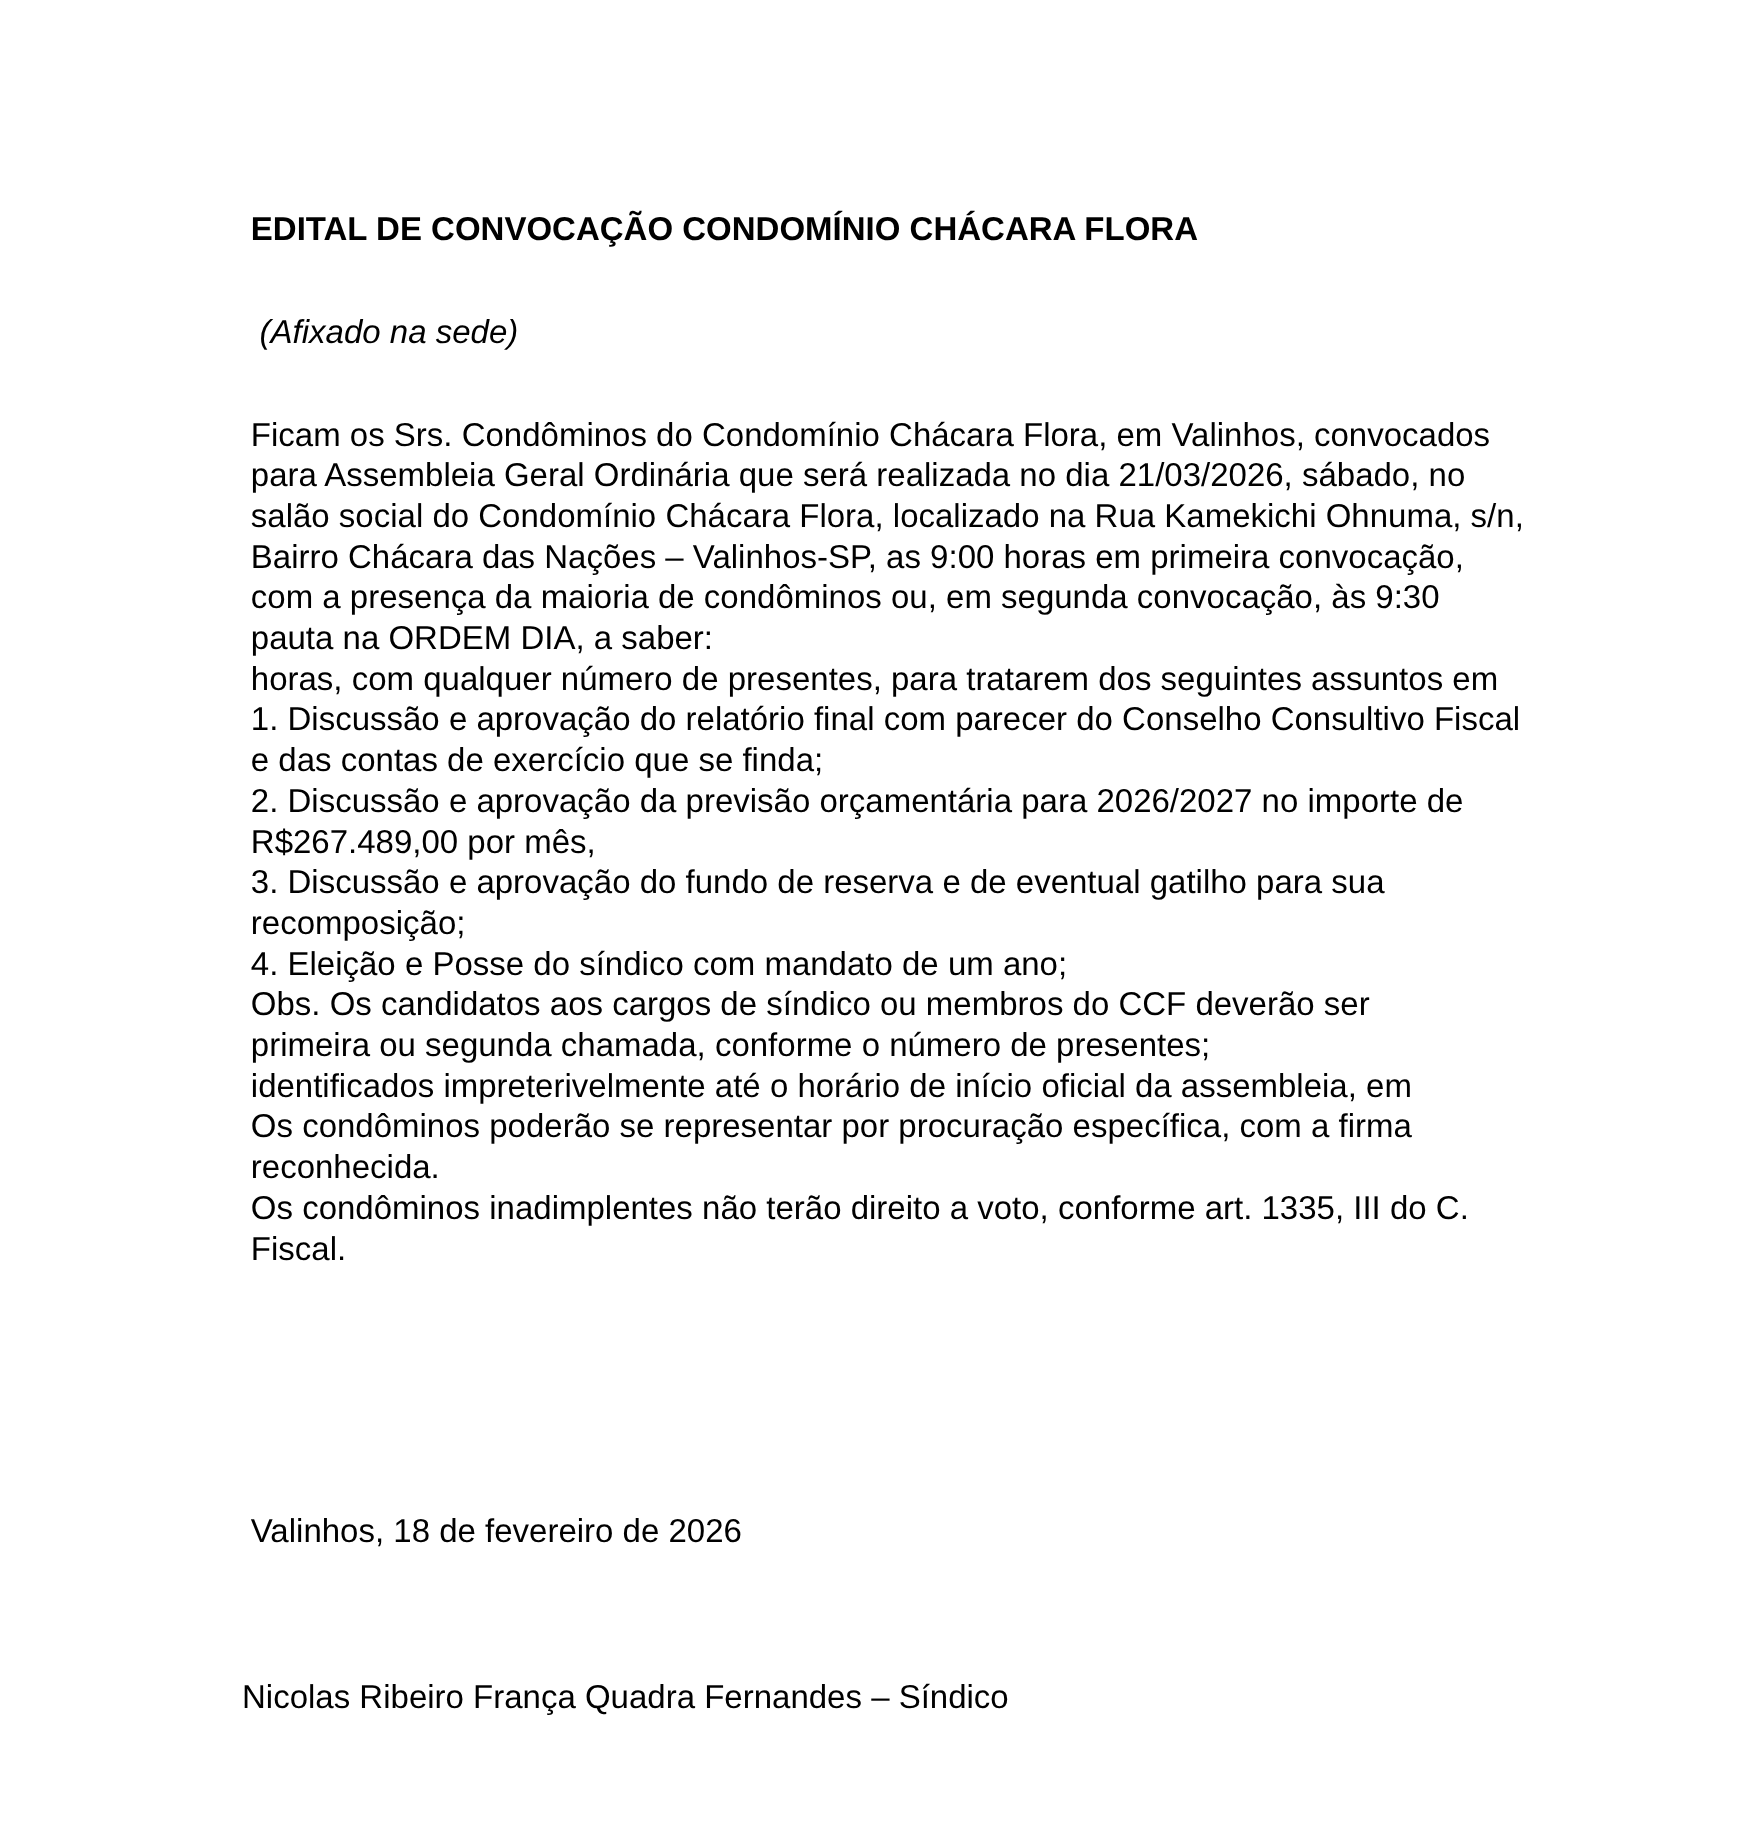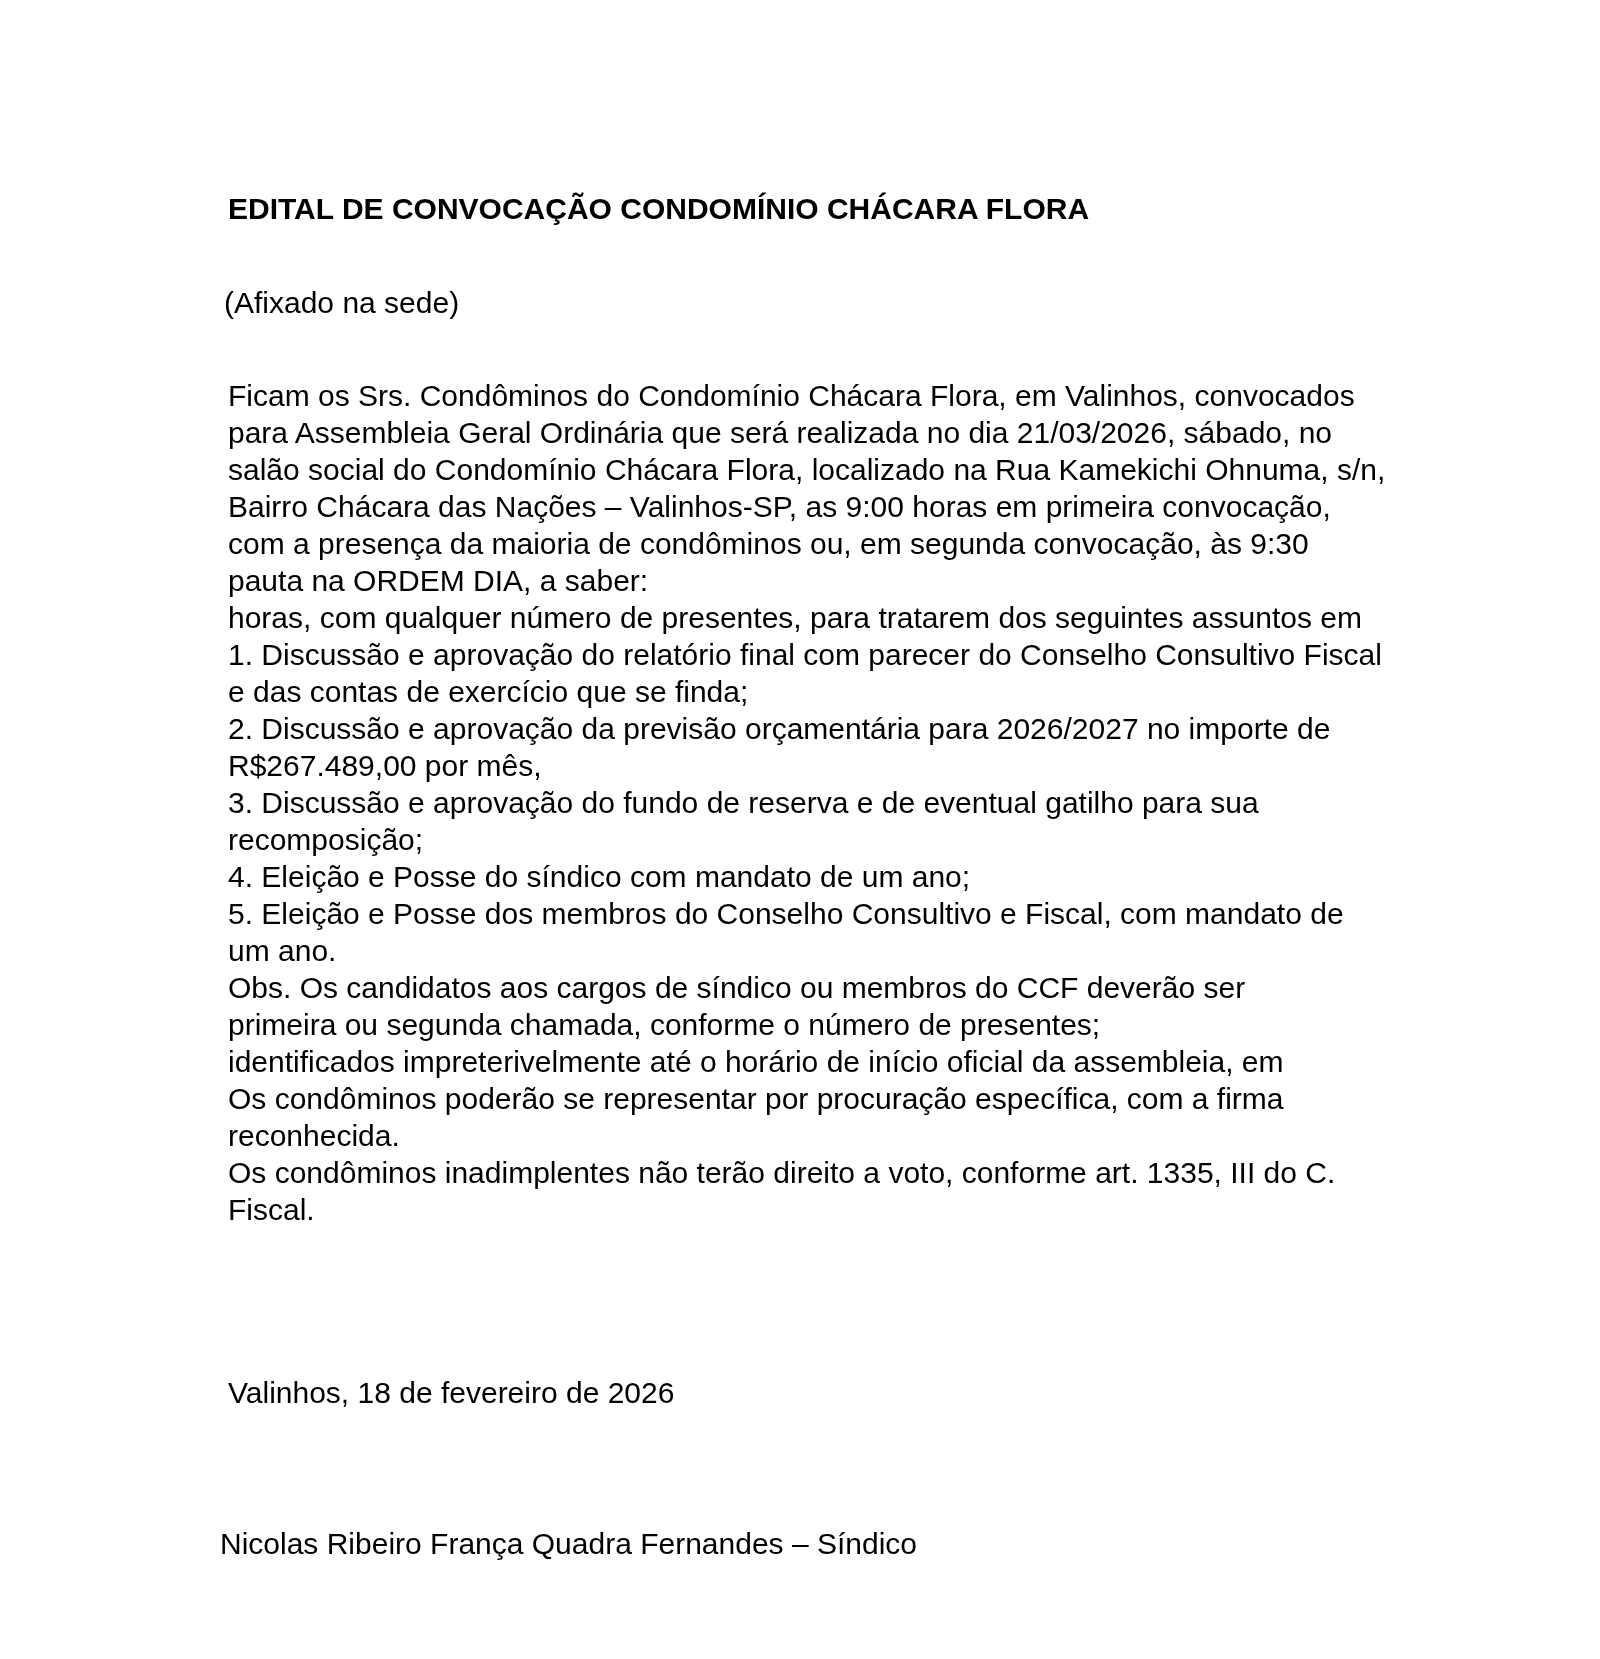--- a/index.html
+++ b/index.html
@@ -21,24 +21,25 @@
     position: absolute;
     left: 228px;
     top: 190px;
     font-weight: bold;
     font-size: 30px;
     line-height: 37px;
     white-space: nowrap;
   }
   .posted-note {
     position: absolute;
-    left: 224px;
+    left: 236px;
     top: 284px;
     line-height: 37px;
     white-space: nowrap;
+    font-style: italic;
   }
   .doc-body {
     position: absolute;
     left: 228px;
     top: 377px;
     width: 1220px;
   }
   .doc-body .line {
     height: 37px;
     line-height: 37px;
@@ -87,24 +88,20 @@
         <div class="line">R$267.489,00 por mês,</div>
       </div>
       <div>
         <div class="line">3. Discussão e aprovação do fundo de reserva e de eventual gatilho para sua</div>
         <div class="line">recomposição;</div>
       </div>
       <div>
         <div class="line">4. Eleição e Posse do síndico com mandato de um ano;</div>
       </div>
       <div>
-        <div class="line">5. Eleição e Posse dos membros do Conselho Consultivo e Fiscal, com mandato de</div>
-        <div class="line">um ano.</div>
-      </div>
-      <div>
         <div class="line">Obs. Os candidatos aos cargos de síndico ou membros do CCF deverão ser</div>
         <div class="line">primeira ou segunda chamada, conforme o número de presentes;</div>
         <div class="line">identificados impreterivelmente até o horário de início oficial da assembleia, em</div>
       </div>
       <div>
         <div class="line">Os condôminos poderão se representar por procuração específica, com a firma</div>
         <div class="line">reconhecida.</div>
       </div>
       <div>
         <div class="line">Os condôminos inadimplentes não terão direito a voto, conforme art. 1335, III do C.</div>

